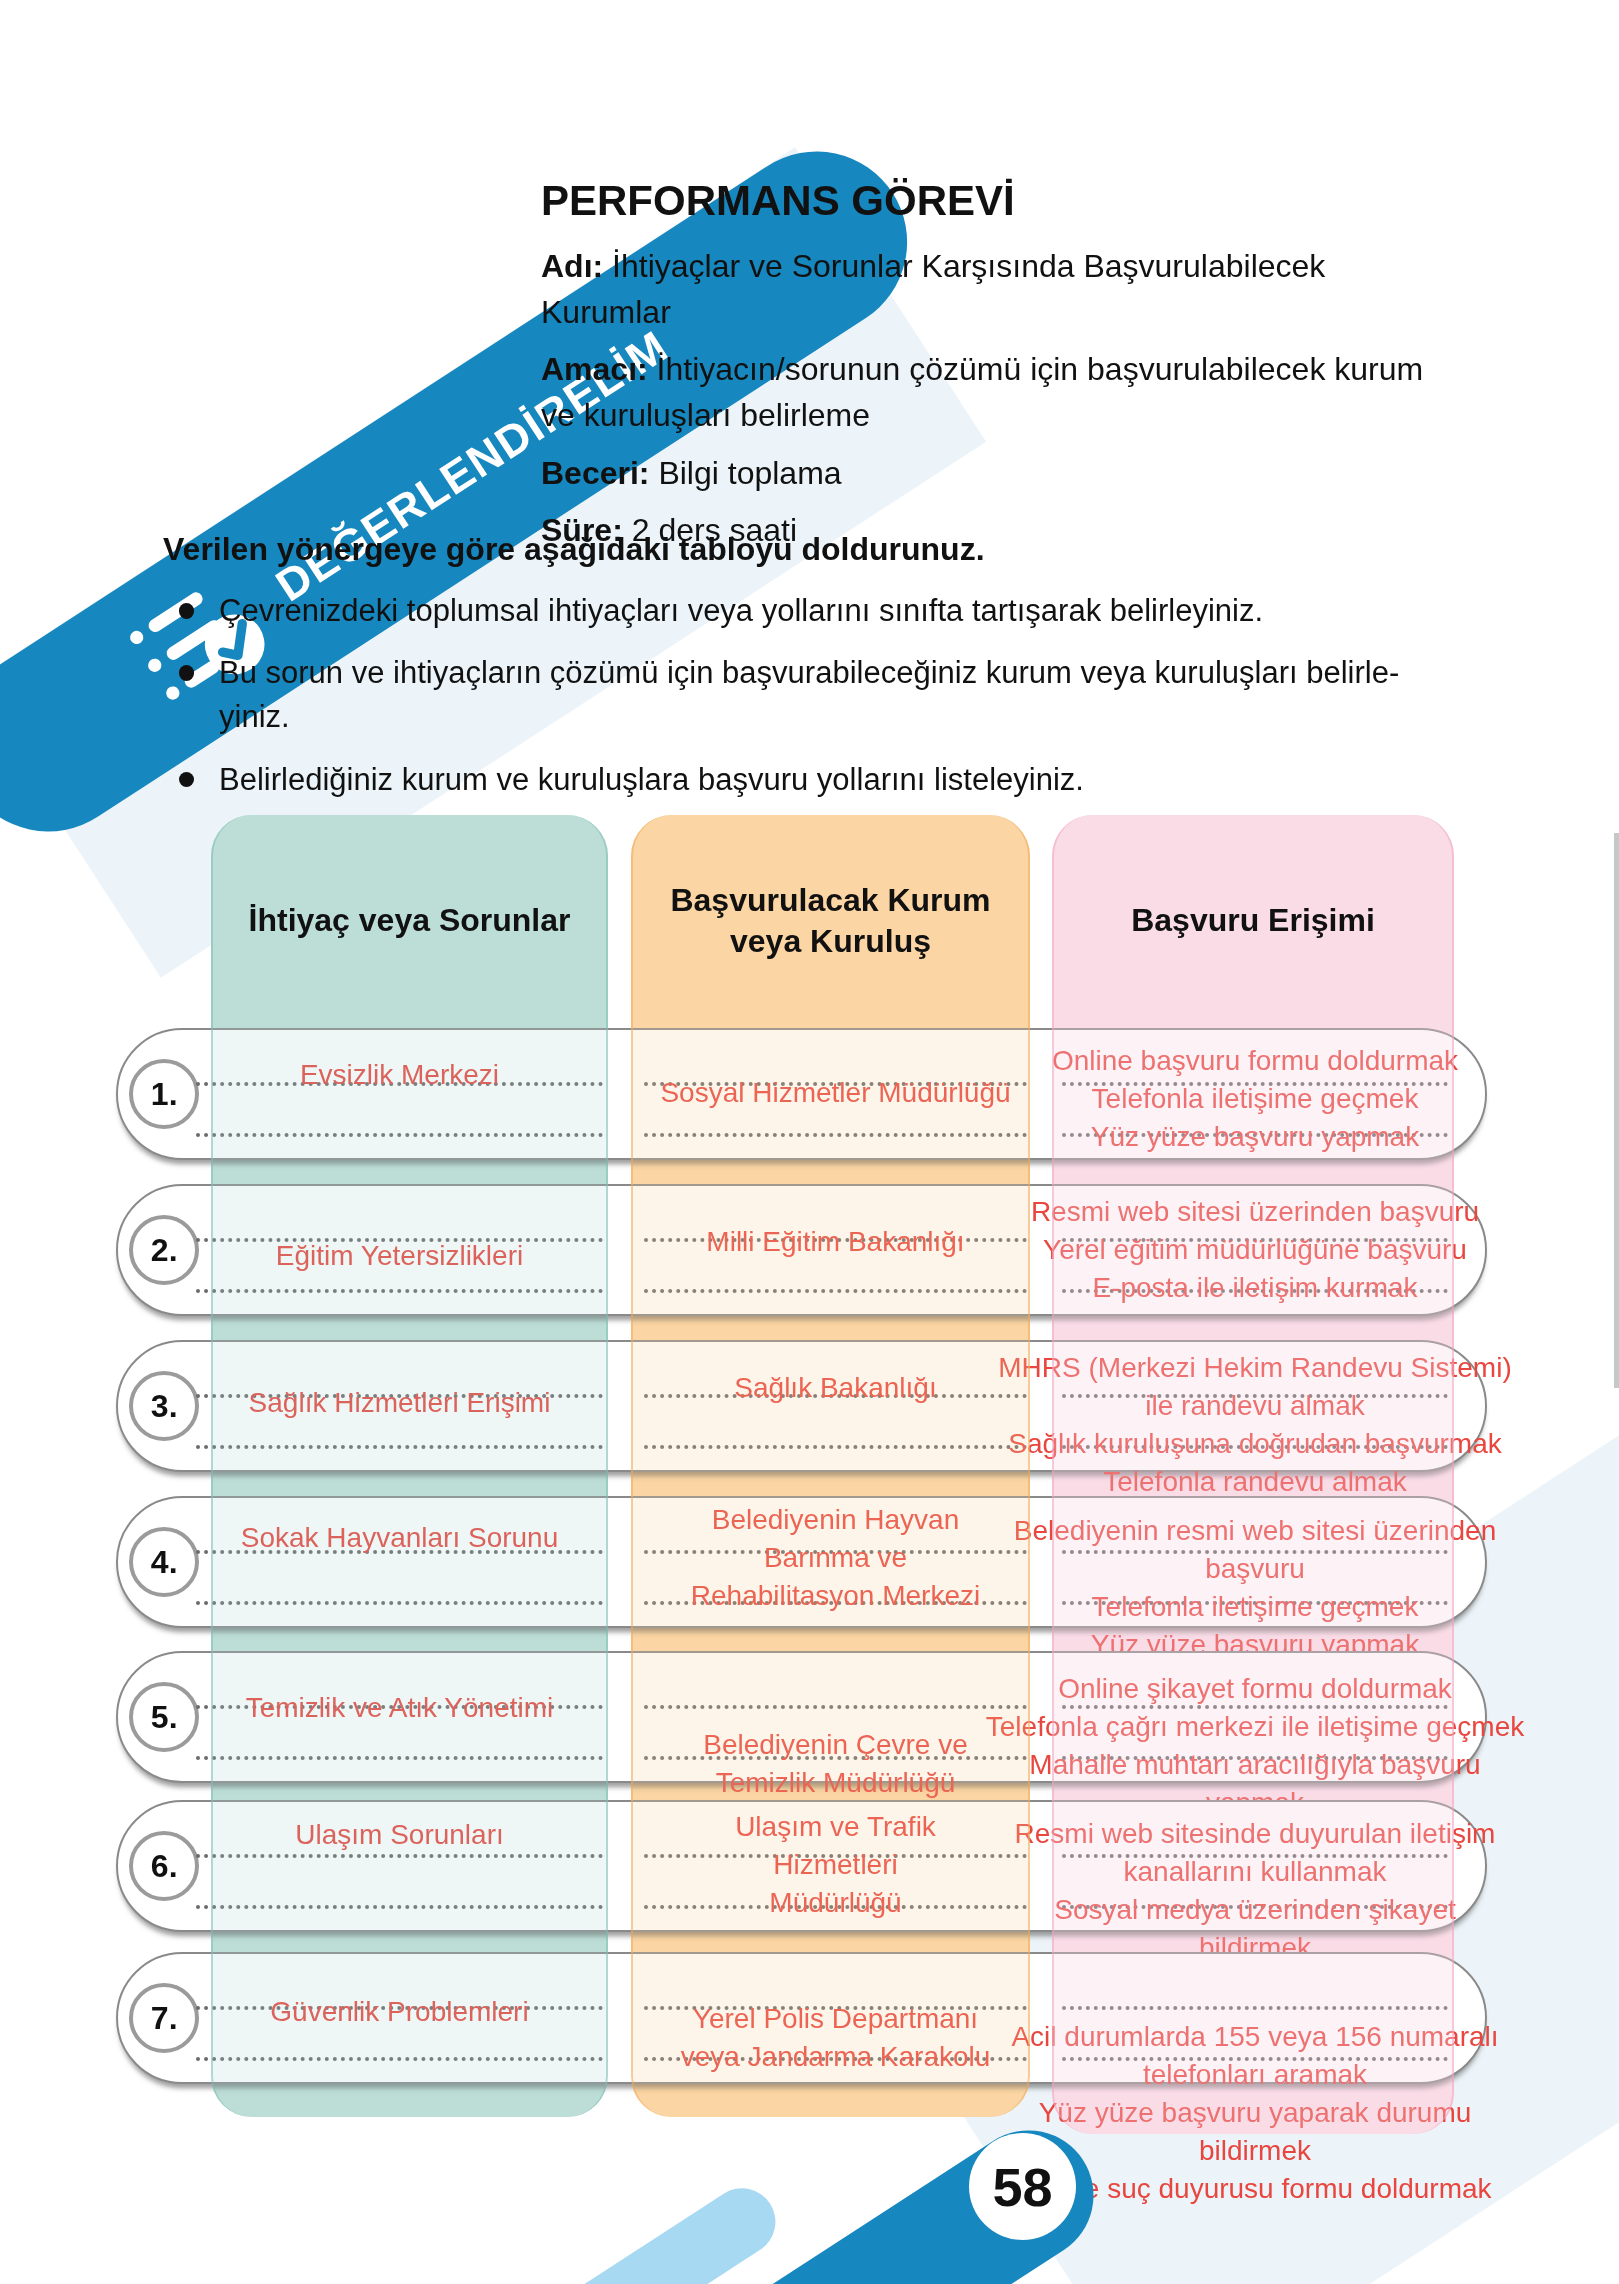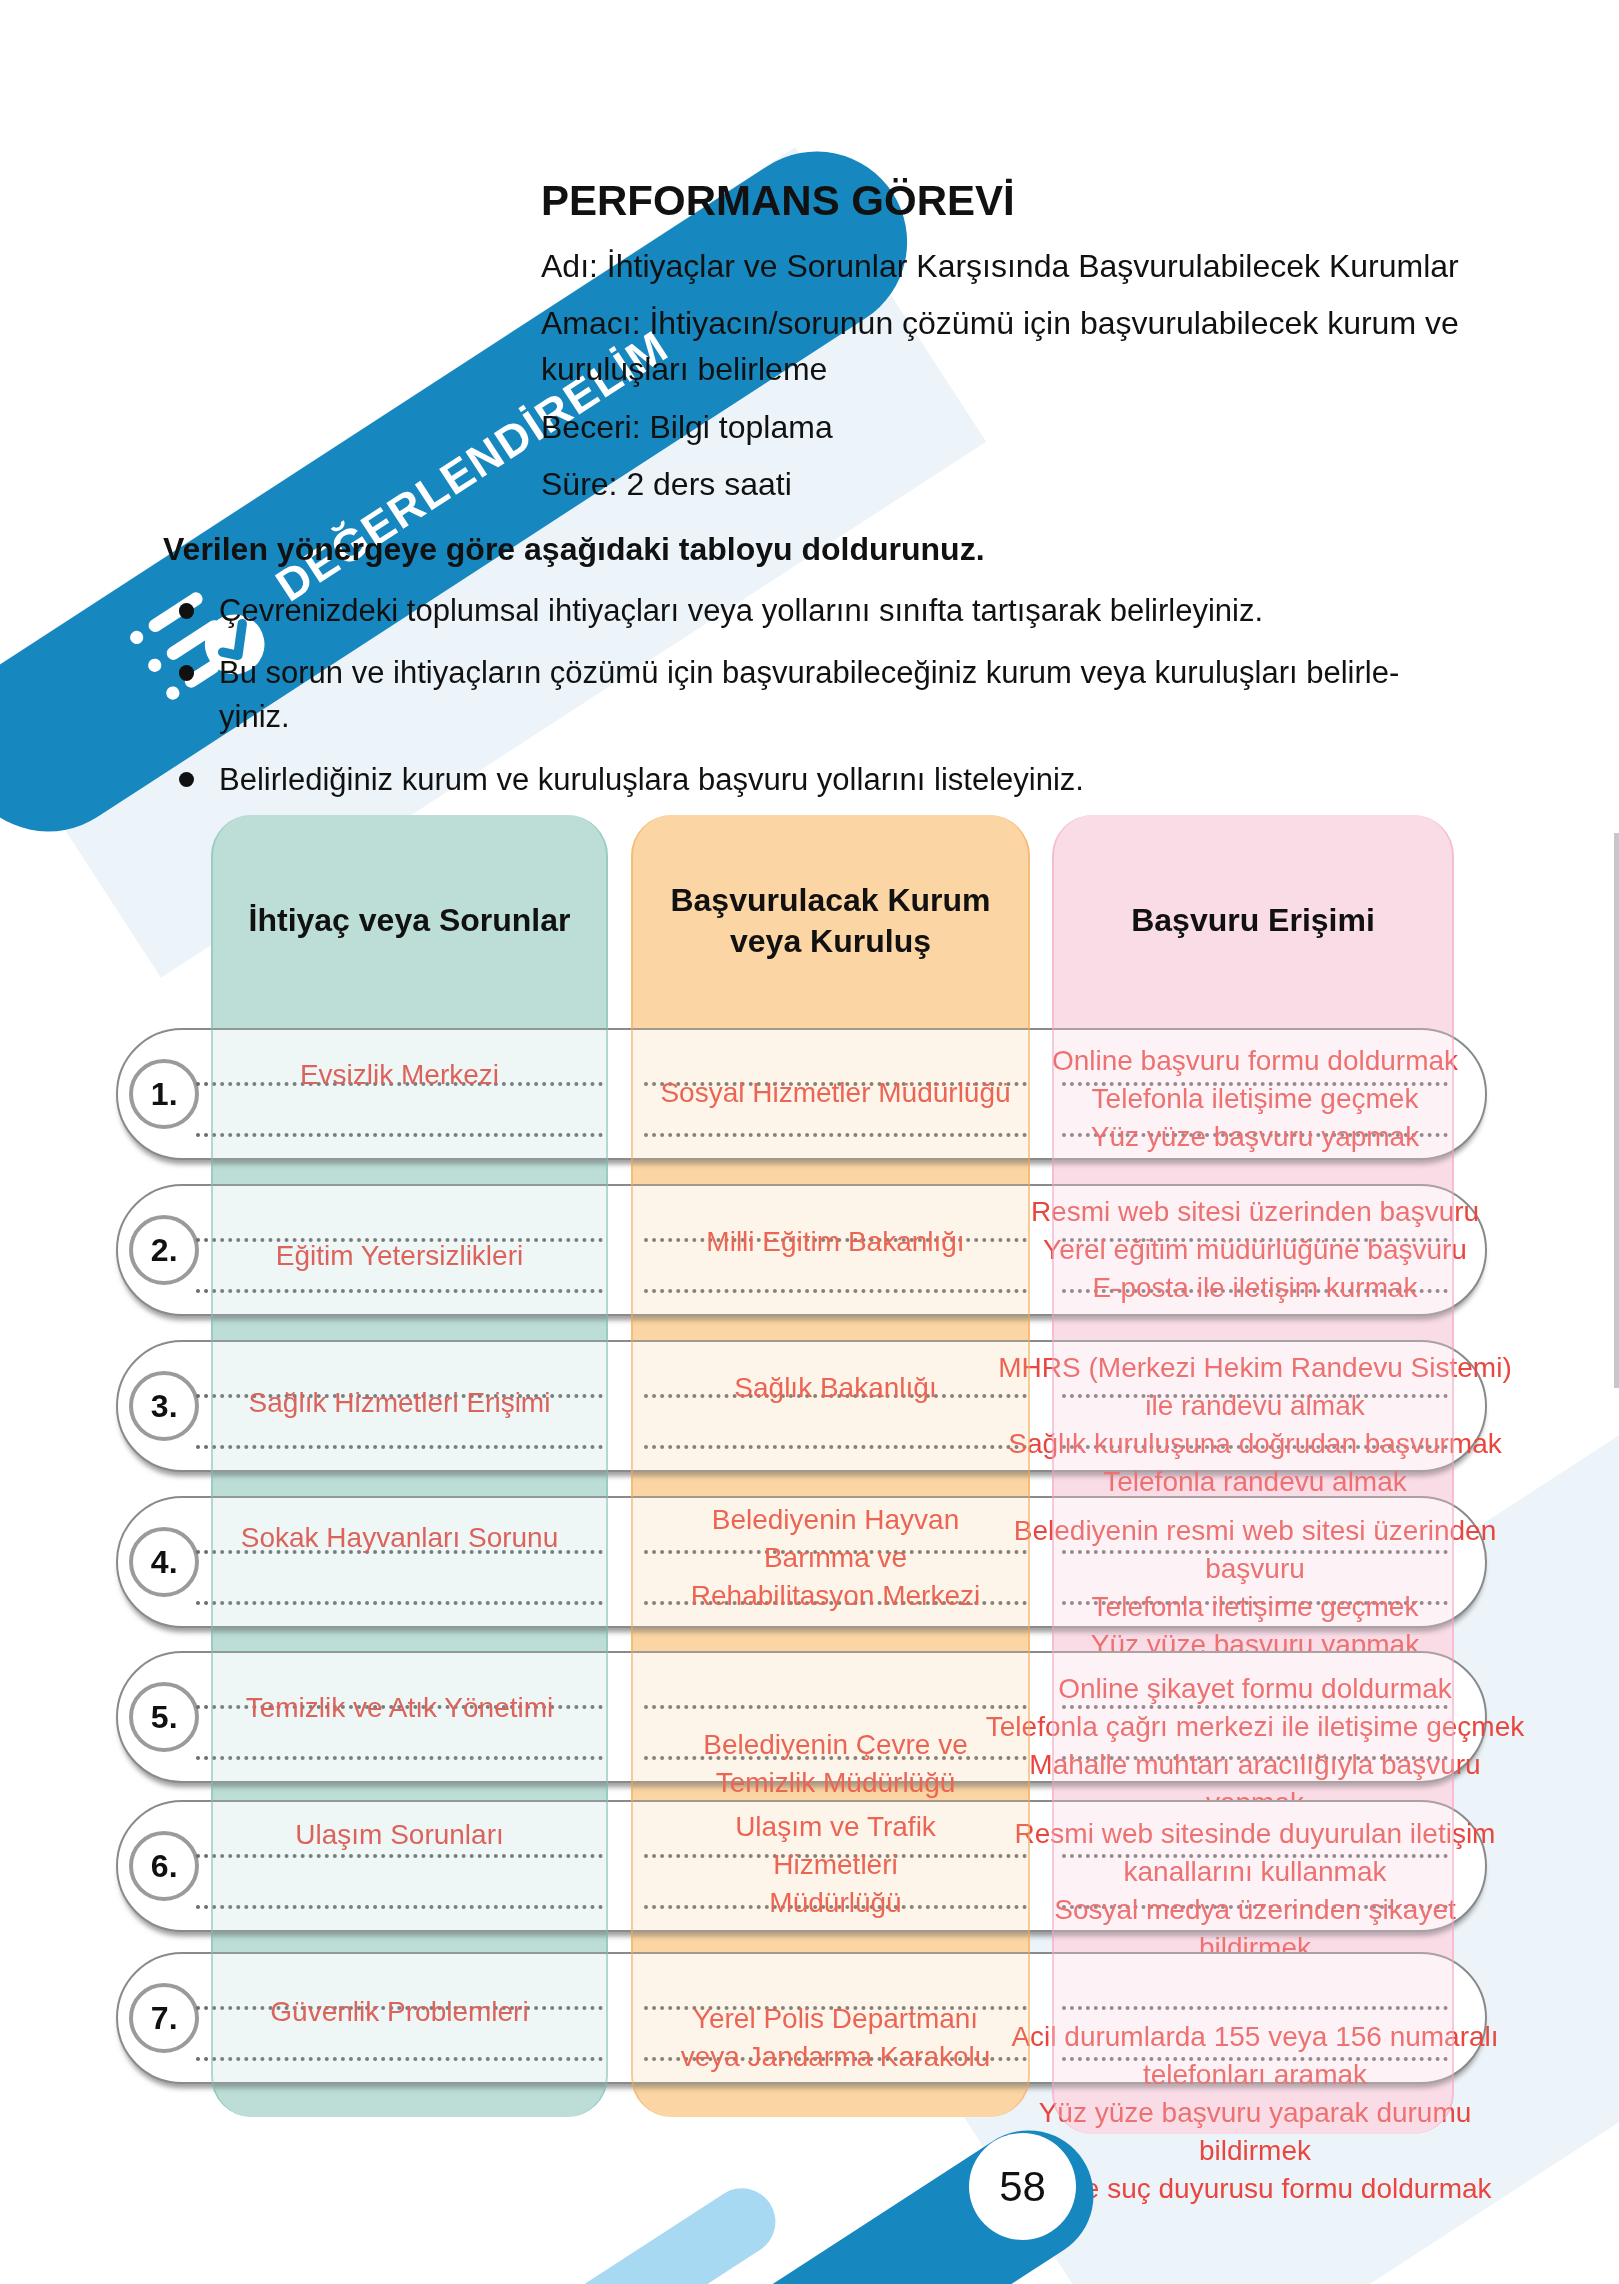--- a/index.html
+++ b/index.html
@@ -15,21 +15,21 @@
   
   .ribbon{position:absolute;left:-116px;top:401px;width:1097px;height:181px;border-radius:91px;
           background:#1787bf;transform:rotate(-33deg);display:flex;align-items:center;
           padding-left:211px;box-sizing:border-box;z-index:1;}
   .ribbon-label{color:#fff;font-weight:bold;font-size:45px;letter-spacing:1.4px;margin-left:29.5px;white-space:nowrap;}
 
   
   .task{position:absolute;left:541px;top:177px;width:921px;z-index:2;}
   .task-title{font-size:42px;font-weight:bold;margin:0 0 18.3px 0;}
   .field{font-size:32px;line-height:46px;margin:0 0 11.2px 0;}
-  .field b{font-weight:normal;}
+  .field b{font-weight:bold;}
 
   
   .instr{position:absolute;left:163px;top:531px;width:1329px;z-index:2;}
   .instr-head{font-size:32px;font-weight:bold;margin:0 0 21px 0;}
   .bullet{display:flex;align-items:flex-start;margin-bottom:18.3px;}
   .bullet .dot{flex:0 0 auto;width:15.5px;height:15.5px;border-radius:50%;background:#111;margin:14px 25px 0 15.5px;}
   .bullet .btxt{font-size:31px;line-height:44px;white-space:pre-line;}
 
   
   .band{position:absolute;top:815px;border-radius:41px;z-index:1;}
@@ -63,21 +63,21 @@
   .dl1{top:52px;} .dl2{top:103px;}
   .ans{position:absolute;left:50%;transform:translate(-50%,-50%);width:max-content;color:#e8463e;
        font-size:28px;line-height:38px;white-space:pre;text-align:center;z-index:2;}
 
   
   .b-stripe{position:absolute;left:278px;top:2170px;width:492px;height:67px;border-radius:34px;
             background:#a8d9f2;transform:rotate(-33deg);transform-origin:100% 50%;z-index:1;}
   .b-ribbon{position:absolute;left:478px;top:2095px;width:605px;height:130px;border-radius:65px;
             background:#1787bf;transform:rotate(-33deg);transform-origin:100% 50%;z-index:2;}
   .b-circle{position:absolute;left:969px;top:2133px;width:107px;height:107px;border-radius:50%;background:#fff;
-            display:flex;align-items:center;justify-content:center;font-size:42px;font-weight:normal;z-index:3;color:#111;}
+            display:flex;align-items:center;justify-content:center;font-size:54px;font-weight:bold;z-index:3;color:#111;}
 </style>
 </head>
 <body>
 
 <div class="page">
 
   <div class="pale pale-a"></div>
   <div class="pale pale-b"></div>
   <div class="edge-bar"></div>
 

